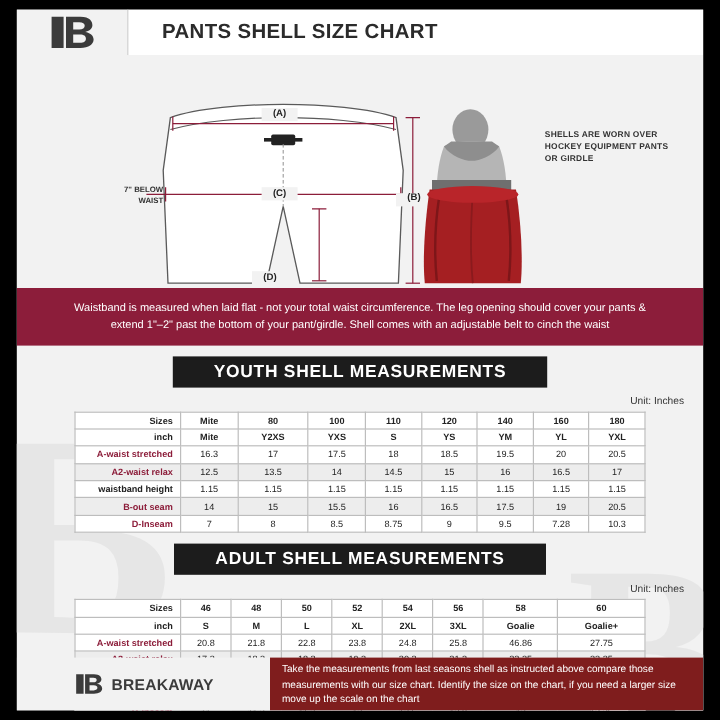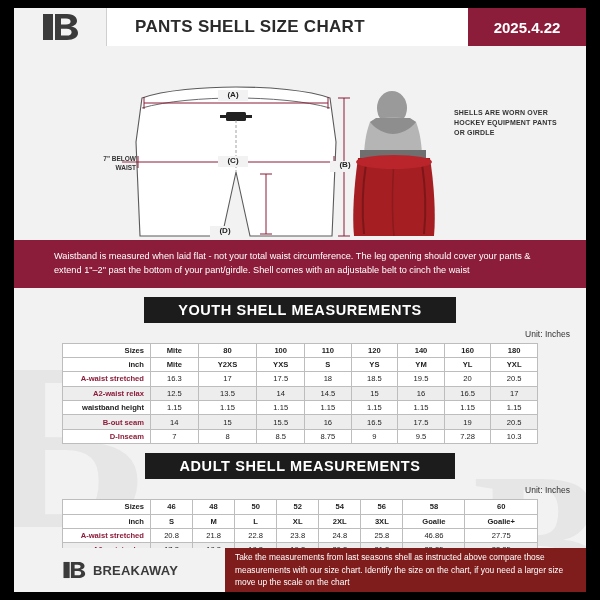--- a/index.html
+++ b/index.html
@@ -91,20 +91,21 @@
     font-weight: bold;
     text-align: right;
   }
 
   
   .notebar {
     position: relative;
     background: #8c1d3a;
     color: #fff;
     padding: 9px 40px 10px;
+    text-align: center;
     font-size: 9.2px;
     line-height: 1.55;
     z-index: 2;
   }
 
   
   .banner-wrap {
     position: relative;
     display: flex;
     justify-content: center;
@@ -198,21 +199,20 @@
   <div class="header">
     <div class="logo-box">
       <svg width="42" height="30" viewBox="0 0 42 30">
         <path d="M4 2 L14 2 L14 28 L4 28 Z" fill="#3b3b3b"></path>
         <path d="M16 2 L28 2 C36 2 38 6 38 9 C38 12 35 14 32 14.6 C36 15.2 39 17.5 39 21 C39 25 35 28 28 28 L16 28 Z M22 6.5 L22 12.6 L27 12.6 C30 12.6 31.6 11.3 31.6 9.5 C31.6 7.7 30 6.5 27 6.5 Z M22 16.8 L22 23.6 L27.6 23.6 C31 23.6 32.6 22.2 32.6 20.2 C32.6 18.1 31 16.8 27.6 16.8 Z" fill="#3b3b3b"></path>
       </svg>
     </div>
     <div class="title-box">
       <h1>PANTS SHELL SIZE CHART</h1>
     </div>
-    <div class="date-box">2025.4.22</div>
   </div>
 
   <div class="diagram">
     <svg class="svgwrap" viewBox="0 0 572 194">
 
       <g stroke="#5a5a5a" fill="#ffffff" stroke-width="1.1">
         <path d="M128 52 C150 44 190 41 222 41 C254 41 294 44 316 52
                  L322 96 L318 190 L236 190 L222 126 L208 190 L126 190 L122 96 Z"></path>
       </g>
 

